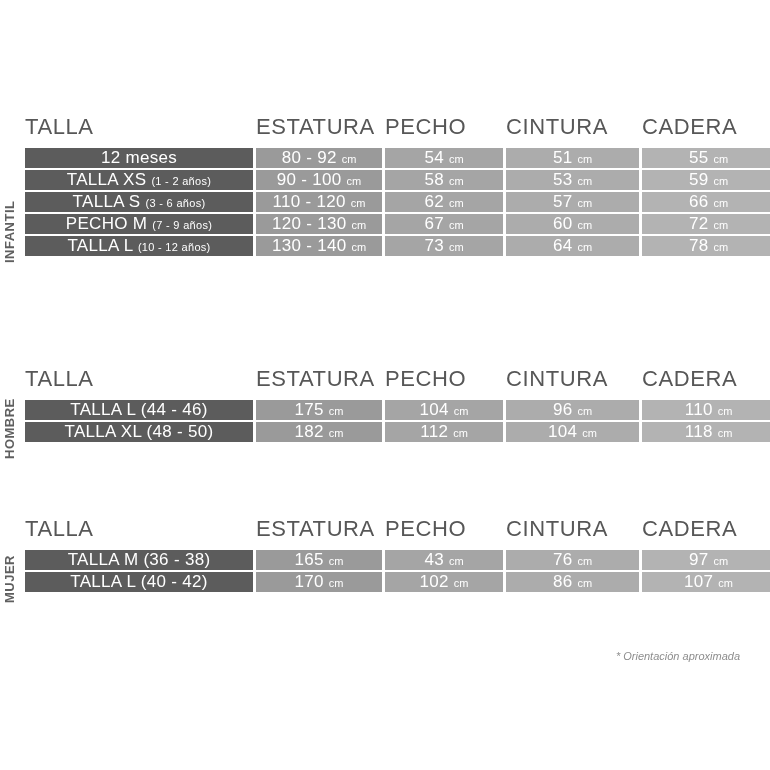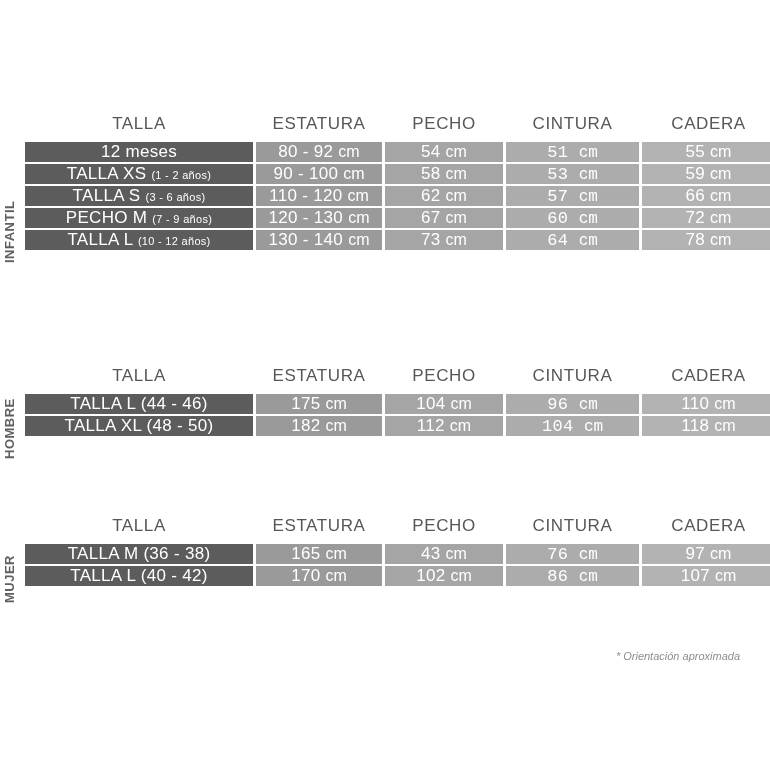--- a/index.html
+++ b/index.html
@@ -41,25 +41,25 @@
   }
   table.sz {
     border-collapse: separate;
     border-spacing: 3px 2px;
     table-layout: fixed;
     margin-left: 22px;
     width: 748px;
   }
   table.sz th {
     font-weight: normal;
-    font-size: 17px;
+    font-size: 22px;
     color: #575757;
     letter-spacing: 0.6px;
     padding: 2px 0 6px 0;
-    text-align: center;
+    text-align: left;
     background: transparent;
   }
   table.sz td {
     height: 18px;
     text-align: center;
     vertical-align: middle;
     color: #ffffff;
     font-size: 17px;
     letter-spacing: 0.3px;
     padding: 0 4px;
@@ -67,24 +67,24 @@
   td.name {
     background: #5c5c5c;
     font-size: 17px;
     white-space: nowrap;
   }
   td.name .sub {
     font-size: 11px;
   }
   td.v1 { background: #9a9a9a; }
   td.v2 { background: #a5a5a5; margin-left: 40px; }
-  td.v3 { background: #acacac; font-family: Liberation Mono, monospace; }
+  td.v3 { background: #acacac; }
   td.v4 { background: #b3b3b3; }
   td .unit {
-    font-size: 16px;
+    font-size: 11px;
     letter-spacing: 0;
   }
   
   col.c-name { width: 228px; }
   col.c-est  { width: 126px; }
   col.c-pec  { width: 118px; }
   col.c-cin  { width: 133px; }
   col.c-cad  { width: 133px; }
 
   .footnote {

